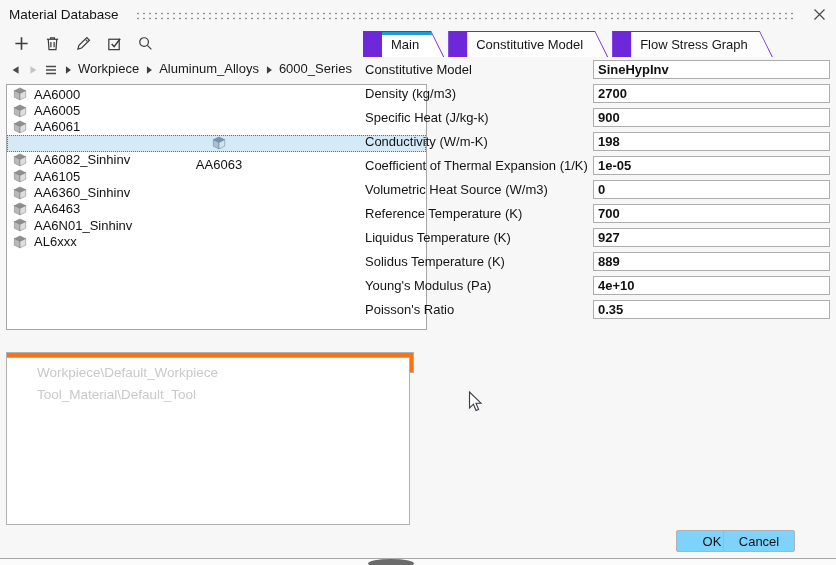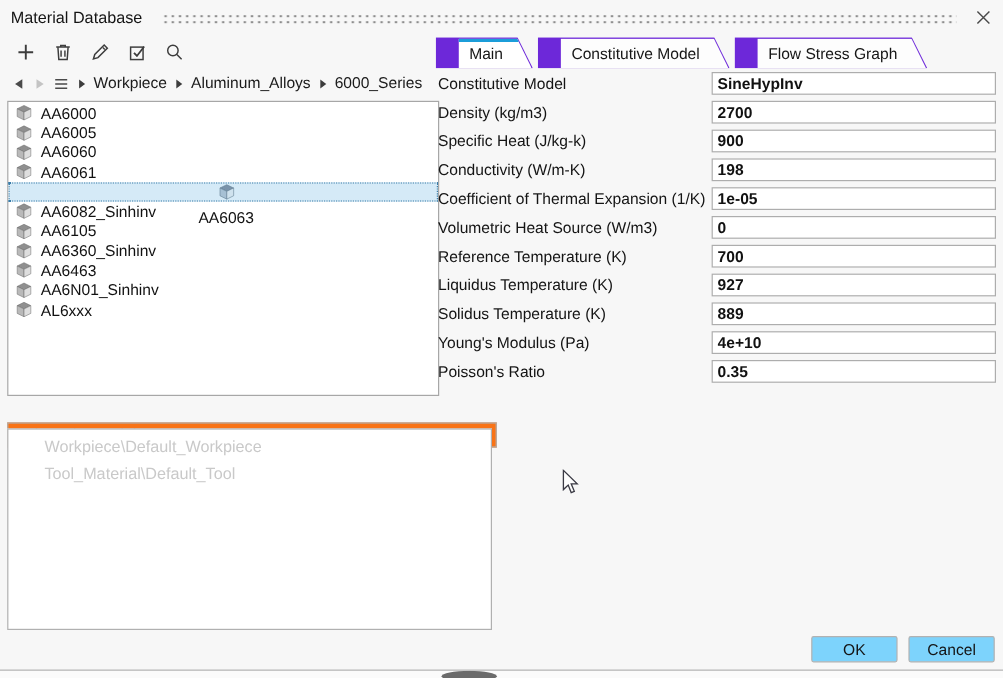--- a/index.html
+++ b/index.html
@@ -17,21 +17,21 @@
   
   .toolbar{position:absolute;left:11px;top:33px;display:flex;gap:10px;}
   .tool-btn{width:21px;height:21px;display:flex;align-items:center;justify-content:center;}
 
   
   .breadcrumb{position:absolute;left:10px;top:61px;height:18px;display:flex;gap:5px;font-size:13px;color:#1a1a1a;}
   .crumb{white-space:nowrap;}
   .sep{display:flex;align-items:center;}
 
   
-  .materials-list{position:absolute;left:6px;top:84px;width:360px;height:246px;background:#fff;border:1px solid #a7a7a7;overflow:hidden;padding-top:1px;}
+  .materials-list{position:absolute;left:6px;top:84px;width:421px;height:246px;background:#fff;border:1px solid #a7a7a7;overflow:hidden;padding-top:1px;}
   .mat-row{height:16.4px;display:flex;align-items:center;gap:7px;padding-left:5px;font-size:13px;color:#111;border:1px dotted transparent;}
   .mat-row.selected{background:#d5eaf7;border-color:#3a7ca8;flex-direction:column;}
   .cube{flex:0 0 auto;display:block;}
 
   
   .selected-header{position:absolute;left:6px;top:352px;width:408px;height:21px;background:#f97316;border:1px solid #b0b0b0;font-size:13px;color:#1e1e1e;display:flex;align-items:center;padding-left:6px;}
   .selected-box{position:absolute;left:6px;top:357px;width:404px;height:168px;background:#fff;border:1px solid #b0b0b0;padding:4px 0 0 30px;}
   .selected-item{font-size:13.5px;color:#c9c9c9;line-height:22px;white-space:nowrap;}
 
   
@@ -43,21 +43,21 @@
 
   
   .form{position:absolute;left:365px;top:60px;width:466px;display:flex;flex-direction:column;gap:5px;}
   .form-row{display:flex;align-items:center;height:19px;}
   .form-label{width:228px;font-size:13px;color:#141414;white-space:nowrap;}
   .form-input{width:237px;height:19px;border:1px solid #adadad;background:#fff;font-size:13px;color:#111;padding:0 4px;outline:none;font-weight:bold;}
 
   
   .footer-btn{position:absolute;top:530px;width:72px;height:22px;background:#7dd3fc;border:1px solid #b2b2b2;border-radius:2px;font-size:13px;color:#141414;display:flex;align-items:center;justify-content:center;}
   .ok-btn{left:676px;}
-  .cancel-btn{left:757px;}
+  .cancel-btn{left:723px;}
 
   
   .bottom-line{position:absolute;left:0;top:558px;width:836px;height:1px;background:#a8a8a8;}
   .bottom-strip{position:absolute;left:0;top:559px;width:836px;height:6px;background:#fbfbfb;overflow:hidden;}
   .behind-shape{position:absolute;left:368px;top:0px;width:46px;height:9px;border-radius:50%;background:#6b6b6b;}
 
   
   .cursor{position:absolute;left:468px;top:391px;pointer-events:none;}
 </style>
 </head>
@@ -161,28 +161,20 @@
           <polygon points="14.5,4.2 8,7.4 8,14.8 14.5,11.6" fill="#dedede" stroke="#6d6d6d" stroke-width="0.5"></polygon>
         </svg>
       <span>AA6005</span>
     </div>
     <div class="mat-row">
       <svg class="cube" width="14" height="14" viewBox="0 0 16 16">
           <polygon points="8,1 14.5,4.2 8,7.4 1.5,4.2" fill="#8f8f8f" stroke="#6d6d6d" stroke-width="0.5"></polygon>
           <polygon points="1.5,4.2 8,7.4 8,14.8 1.5,11.6" fill="#b9b9b9" stroke="#6d6d6d" stroke-width="0.5"></polygon>
           <polygon points="14.5,4.2 8,7.4 8,14.8 14.5,11.6" fill="#dedede" stroke="#6d6d6d" stroke-width="0.5"></polygon>
         </svg>
-      <span>AA6060</span>
-    </div>
-    <div class="mat-row">
-      <svg class="cube" width="14" height="14" viewBox="0 0 16 16">
-          <polygon points="8,1 14.5,4.2 8,7.4 1.5,4.2" fill="#8f8f8f" stroke="#6d6d6d" stroke-width="0.5"></polygon>
-          <polygon points="1.5,4.2 8,7.4 8,14.8 1.5,11.6" fill="#b9b9b9" stroke="#6d6d6d" stroke-width="0.5"></polygon>
-          <polygon points="14.5,4.2 8,7.4 8,14.8 14.5,11.6" fill="#dedede" stroke="#6d6d6d" stroke-width="0.5"></polygon>
-        </svg>
       <span>AA6061</span>
     </div>
     <div class="mat-row selected">
       <svg class="cube" width="14" height="14" viewBox="0 0 16 16">
           <polygon points="8,1 14.5,4.2 8,7.4 1.5,4.2" fill="#7a93aa" stroke="#59748b" stroke-width="0.5"></polygon>
           <polygon points="1.5,4.2 8,7.4 8,14.8 1.5,11.6" fill="#a6c0d4" stroke="#59748b" stroke-width="0.5"></polygon>
           <polygon points="14.5,4.2 8,7.4 8,14.8 14.5,11.6" fill="#cfe2ee" stroke="#59748b" stroke-width="0.5"></polygon>
         </svg>
       <span>AA6063</span>
     </div>

